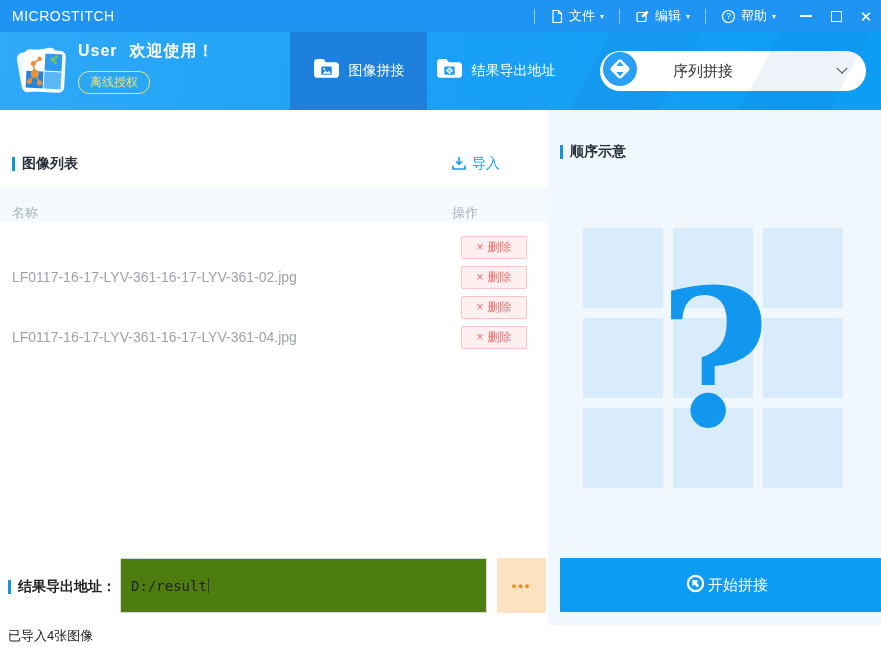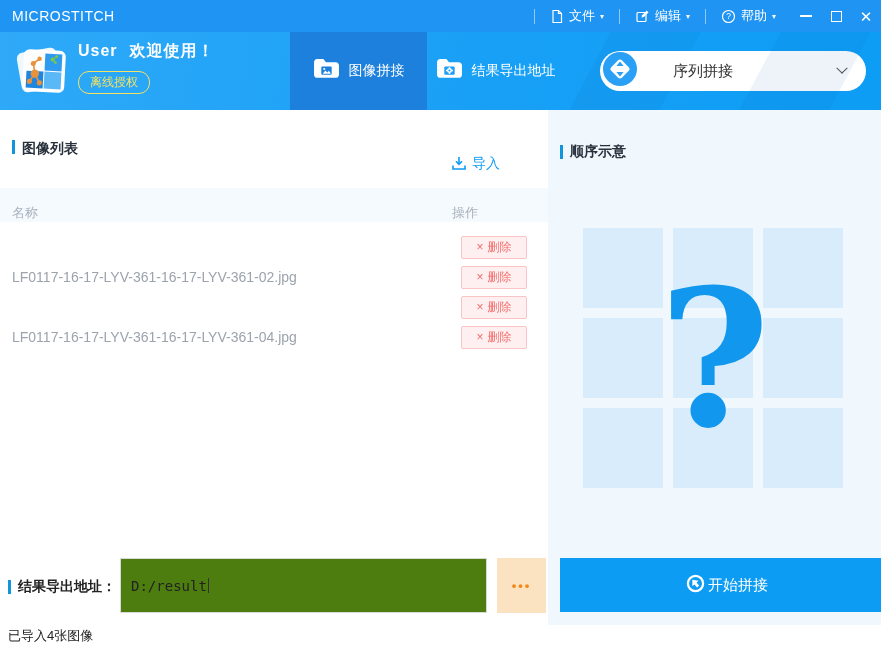--- a/index.html
+++ b/index.html
@@ -45,21 +45,21 @@
   .chev { margin-left:auto; margin-right:20px; width:8px; height:8px; border-right:1.7px solid #555;
           border-bottom:1.7px solid #555; transform:rotate(45deg) translate(-2px,-2px); }
 
   
   .notice { position:absolute; top:110px; left:0; width:548px; height:30px; background:#fdf6ec;
             border-bottom:1px solid #f6ead6; display:flex; align-items:center; justify-content:center;
             gap:5px; font-size:13px; color:#585858; z-index:3; }
 
   
   .left-panel { position:absolute; top:140px; left:0; width:548px; bottom:22px; background:#fff; }
-  .section-row { height:48px; display:flex; padding:0 12px; }
+  .section-row { height:48px; display:flex; align-items:center; padding:0 12px; }
   .sec-bar { width:3px; height:14px; background:#1296db; margin-right:7px; flex:none; }
   .sec-title { font-size:14px; font-weight:bold; color:#28313c; }
   .import-btn { margin-left:auto; margin-right:36px; display:flex; align-items:center; gap:5px;
                 color:#0d9cf3; font-size:14px; cursor:pointer; }
   .thead { height:34px; background:#f4fafe; display:flex; align-items:flex-end; padding:0 12px;
            color:#a9b0ba; font-size:13px; }
   .th-action { margin-left:auto; margin-right:58px; }
   .rows { padding-top:10px; }
   .row { height:30px; display:flex; align-items:center; padding:0 21px 0 12px; }
   .fname { color:#9ca3ad; font-size:14px; }

